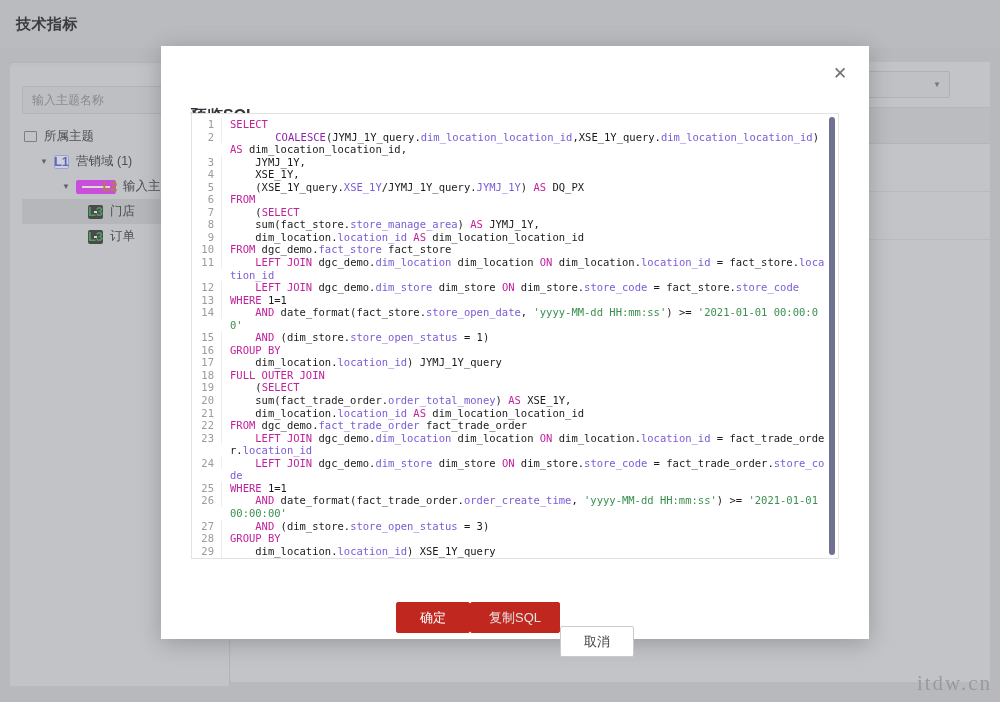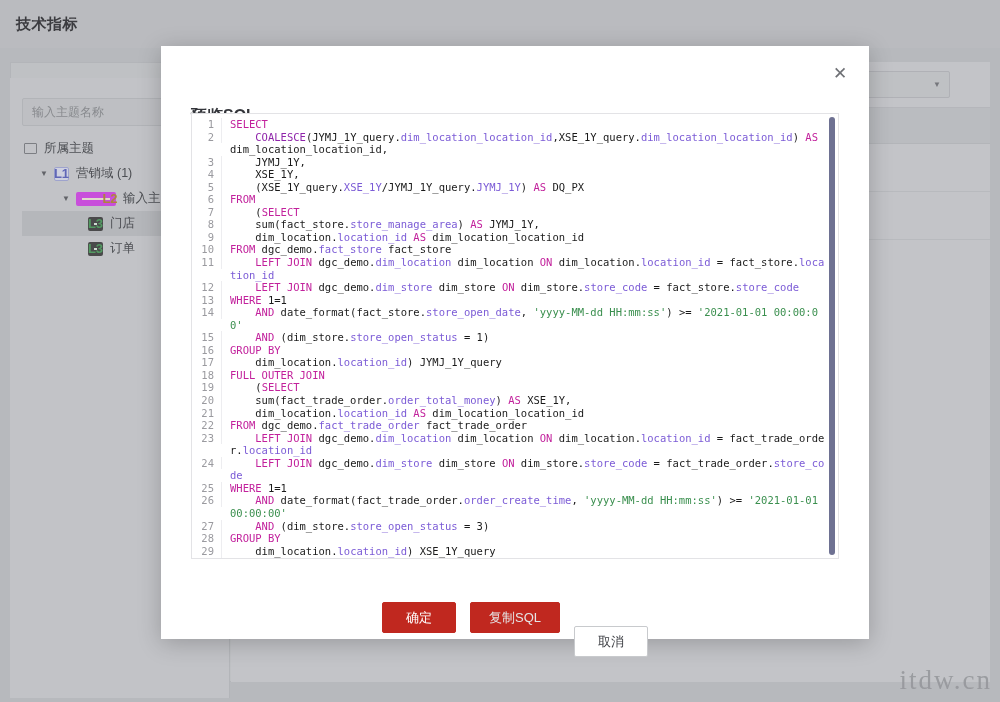--- a/index.html
+++ b/index.html
@@ -30,21 +30,21 @@
 
   #content-area {
     position: absolute; left: 10px; top: 62px;
     width: 980px; height: 620px;
     background: #cfd1d4;
     border: 1px solid #c0c2c6;
   }
 
   
   #tree-panel {
-    position: absolute; left: 10px; top: 78px; width: 220px; height: 620px;
+    position: absolute; left: 10px; top: 66px; width: 220px; height: 620px;
     background: #d2d4d7;
     border-right: 1px solid #c0c2c6;
     padding: 20px 12px 0 12px;
   }
   #theme-search {
     width: 196px; height: 28px;
     background: #cdcfd2;
     border: 1px solid #bfc1c5;
     border-radius: 2px;
     display: flex; align-items: center;
@@ -116,21 +116,21 @@
     font-size: 12px; color: #44464b;
   }
   .td { padding-left: 12px; white-space: nowrap; overflow: hidden; }
   .col-time { width: 170px; }
   .col-user { width: 120px; }
 
   
   #watermark {
     position: absolute; right: 8px; bottom: 6px;
     font-family: "Liberation Serif", serif;
-    font-size: 27px; color: #9a9ca0; letter-spacing: 2px;
+    font-size: 21px; color: #9a9ca0; letter-spacing: 2px;
     opacity: .85;
   }
 
   
   #modal-overlay { position: absolute; inset: 0; background: rgba(120,122,126,.18); }
   #modal {
     position: absolute; left: 161px; top: 46px;
     width: 708px; height: 593px;
     background: #fff;
     box-shadow: 0 4px 22px rgba(0,0,0,.22);
@@ -173,38 +173,38 @@
     padding-right: 7px;
     color: #9a9a9f; user-select: none;
     border-right: 1px solid #ededf0;
   }
   .code-text {
     flex: 1; padding-left: 8px;
     white-space: pre-wrap; word-break: break-all;
     color: #1a1a1a;
   }
   .kw { color: #c2219c; }
-  .fn { color: #8e24aa; }
+  .fn { color: #8e24aa; margin-left: 20px; }
   .col { color: #7b5bd6; }
   .str { color: #3a8f4e; }
 
   #code-vscroll {
     flex: 0 0 12px; height: 100%;
     display: flex; align-items: flex-start; justify-content: center;
     padding: 3px 0;
   }
   #code-vthumb {
     width: 6px; height: 100%;
     background: #6e7192; border-radius: 3px;
   }
 
   
   #modal-footer {
     position: absolute; left: 0; right: 0; top: 532px;
-    display: flex; justify-content: center; align-items: center; gap: 14px;
+    display: flex; justify-content: center; align-items: center; 
   }
   .btn {
     height: 31px; padding: 0 18px;
     font-size: 13px; border-radius: 2px; cursor: pointer;
     display: inline-flex; align-items: center; justify-content: center;
     font-family: "Liberation Sans", sans-serif;
   }
   .btn-primary { background: #c0281f; color: #fff; border: 1px solid #c0281f; min-width: 74px; }
   .btn-copy { background: #c0281f; color: #e5e5e5; border: 1px solid #c0281f; min-width: 84px; }
   .btn-cancel { background: #fff; color: #3c3e43; border: 1px solid #c8cacd; min-width: 74px; margin-top: 48px; }

